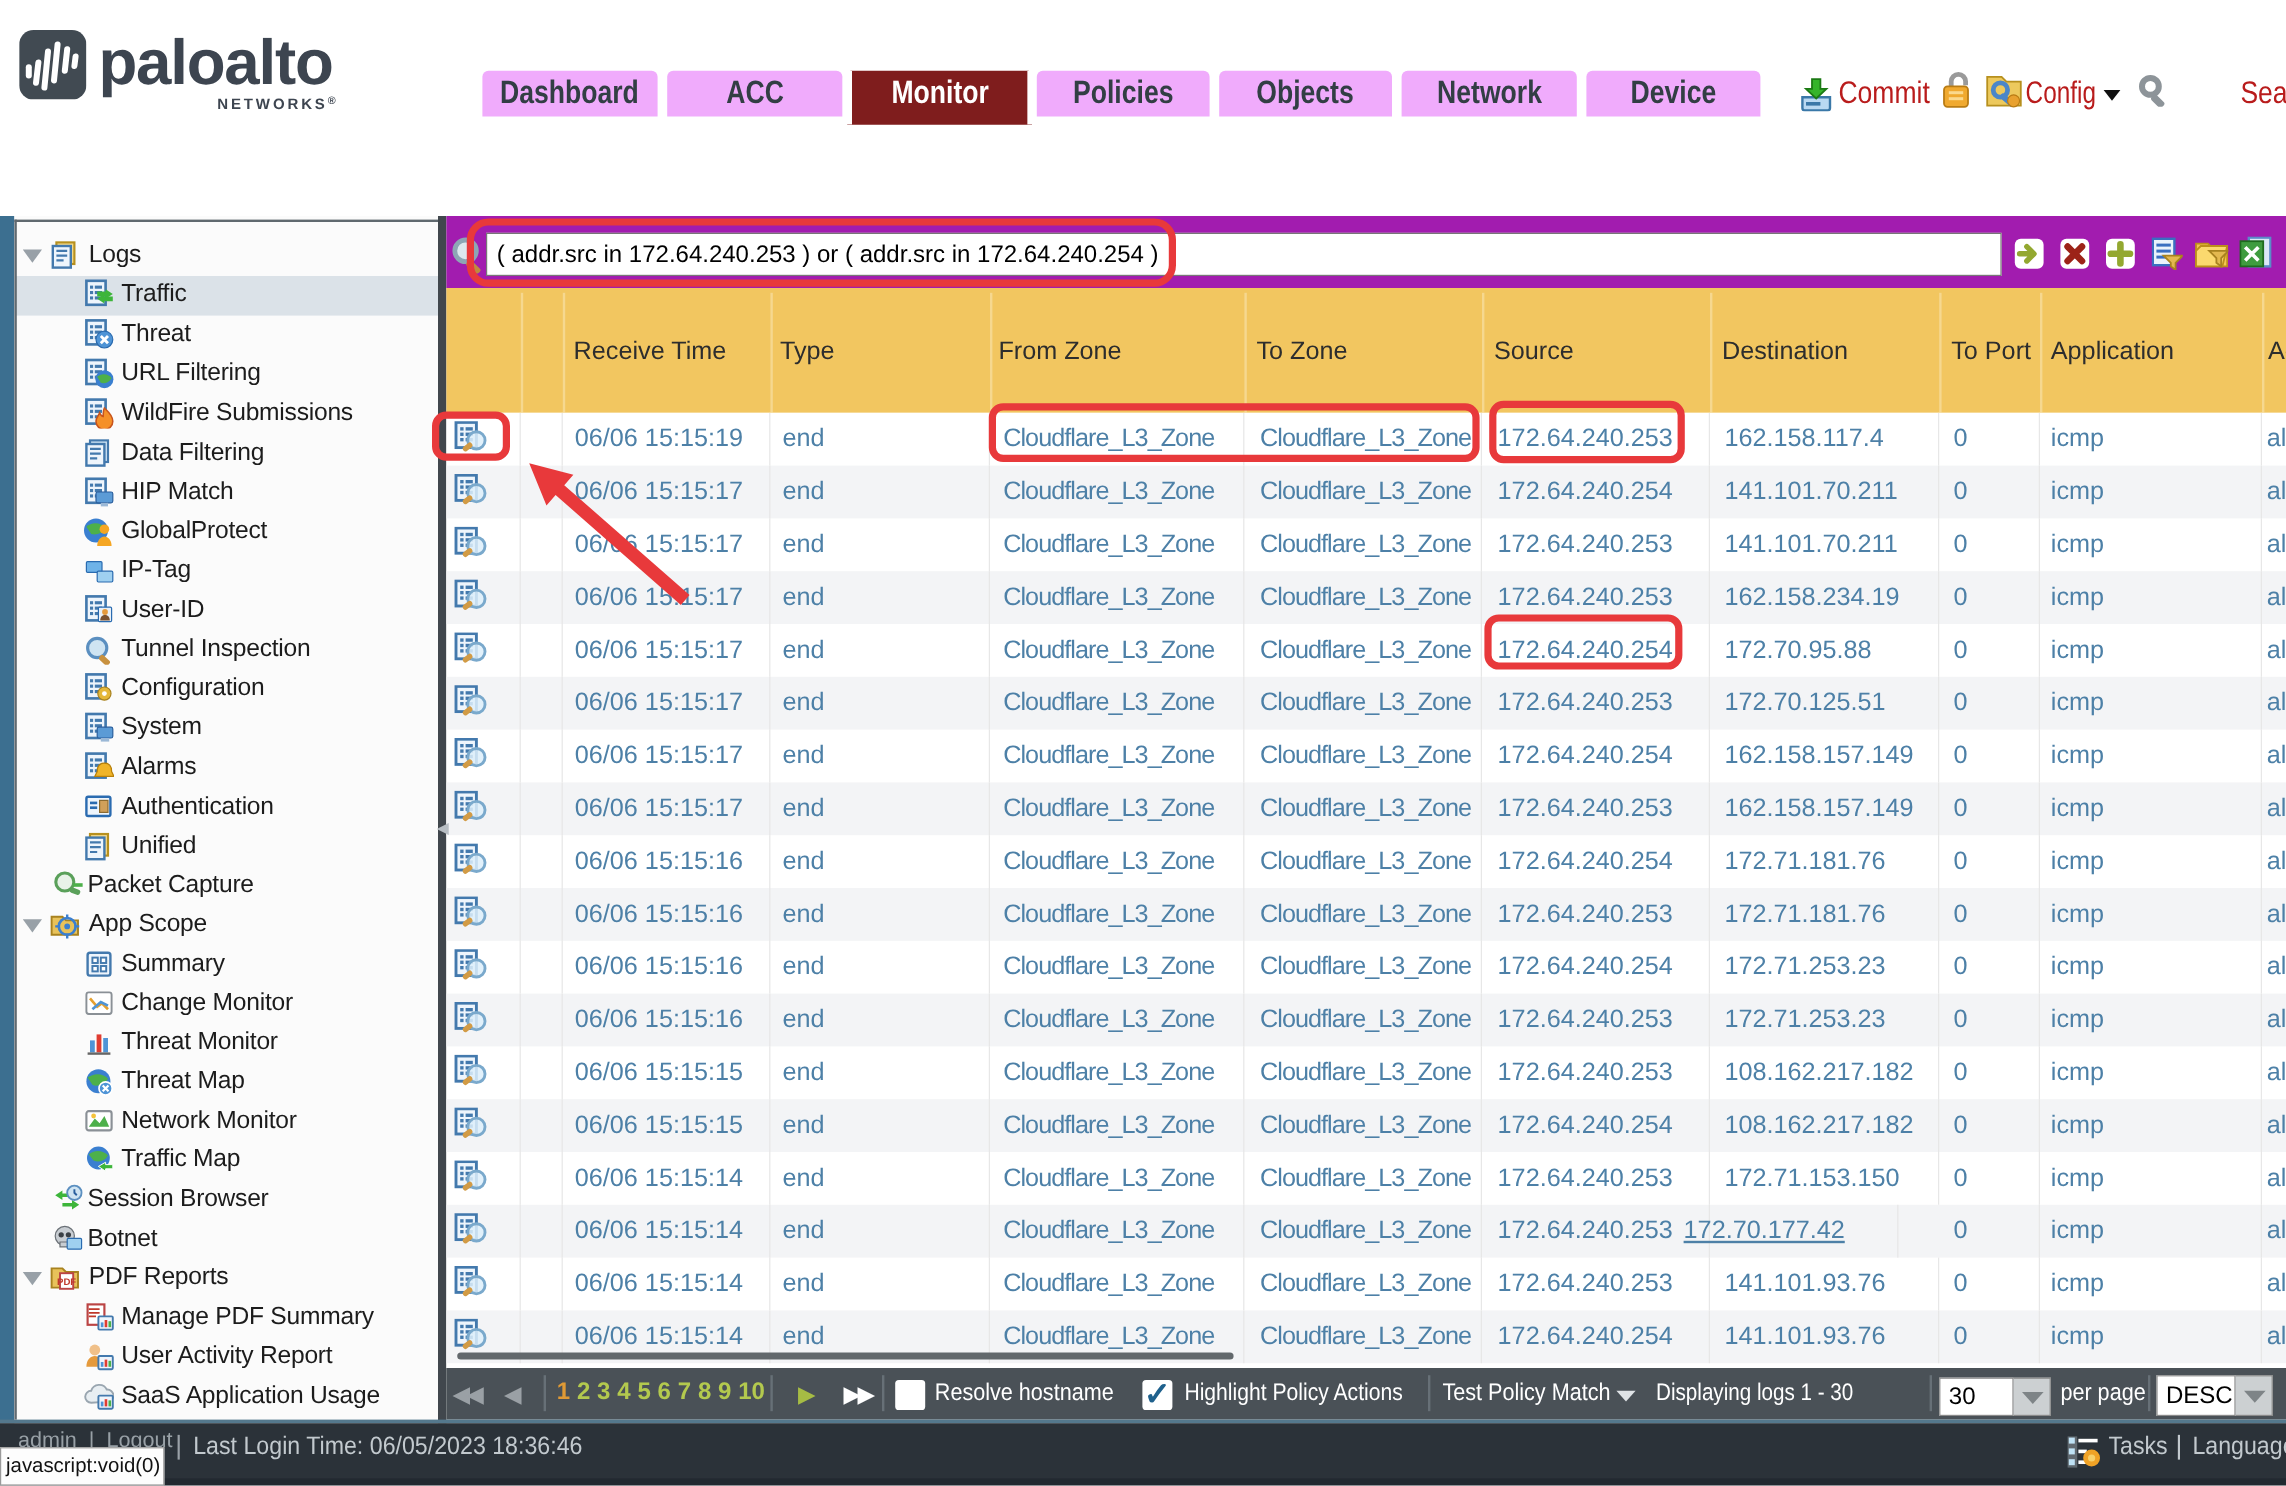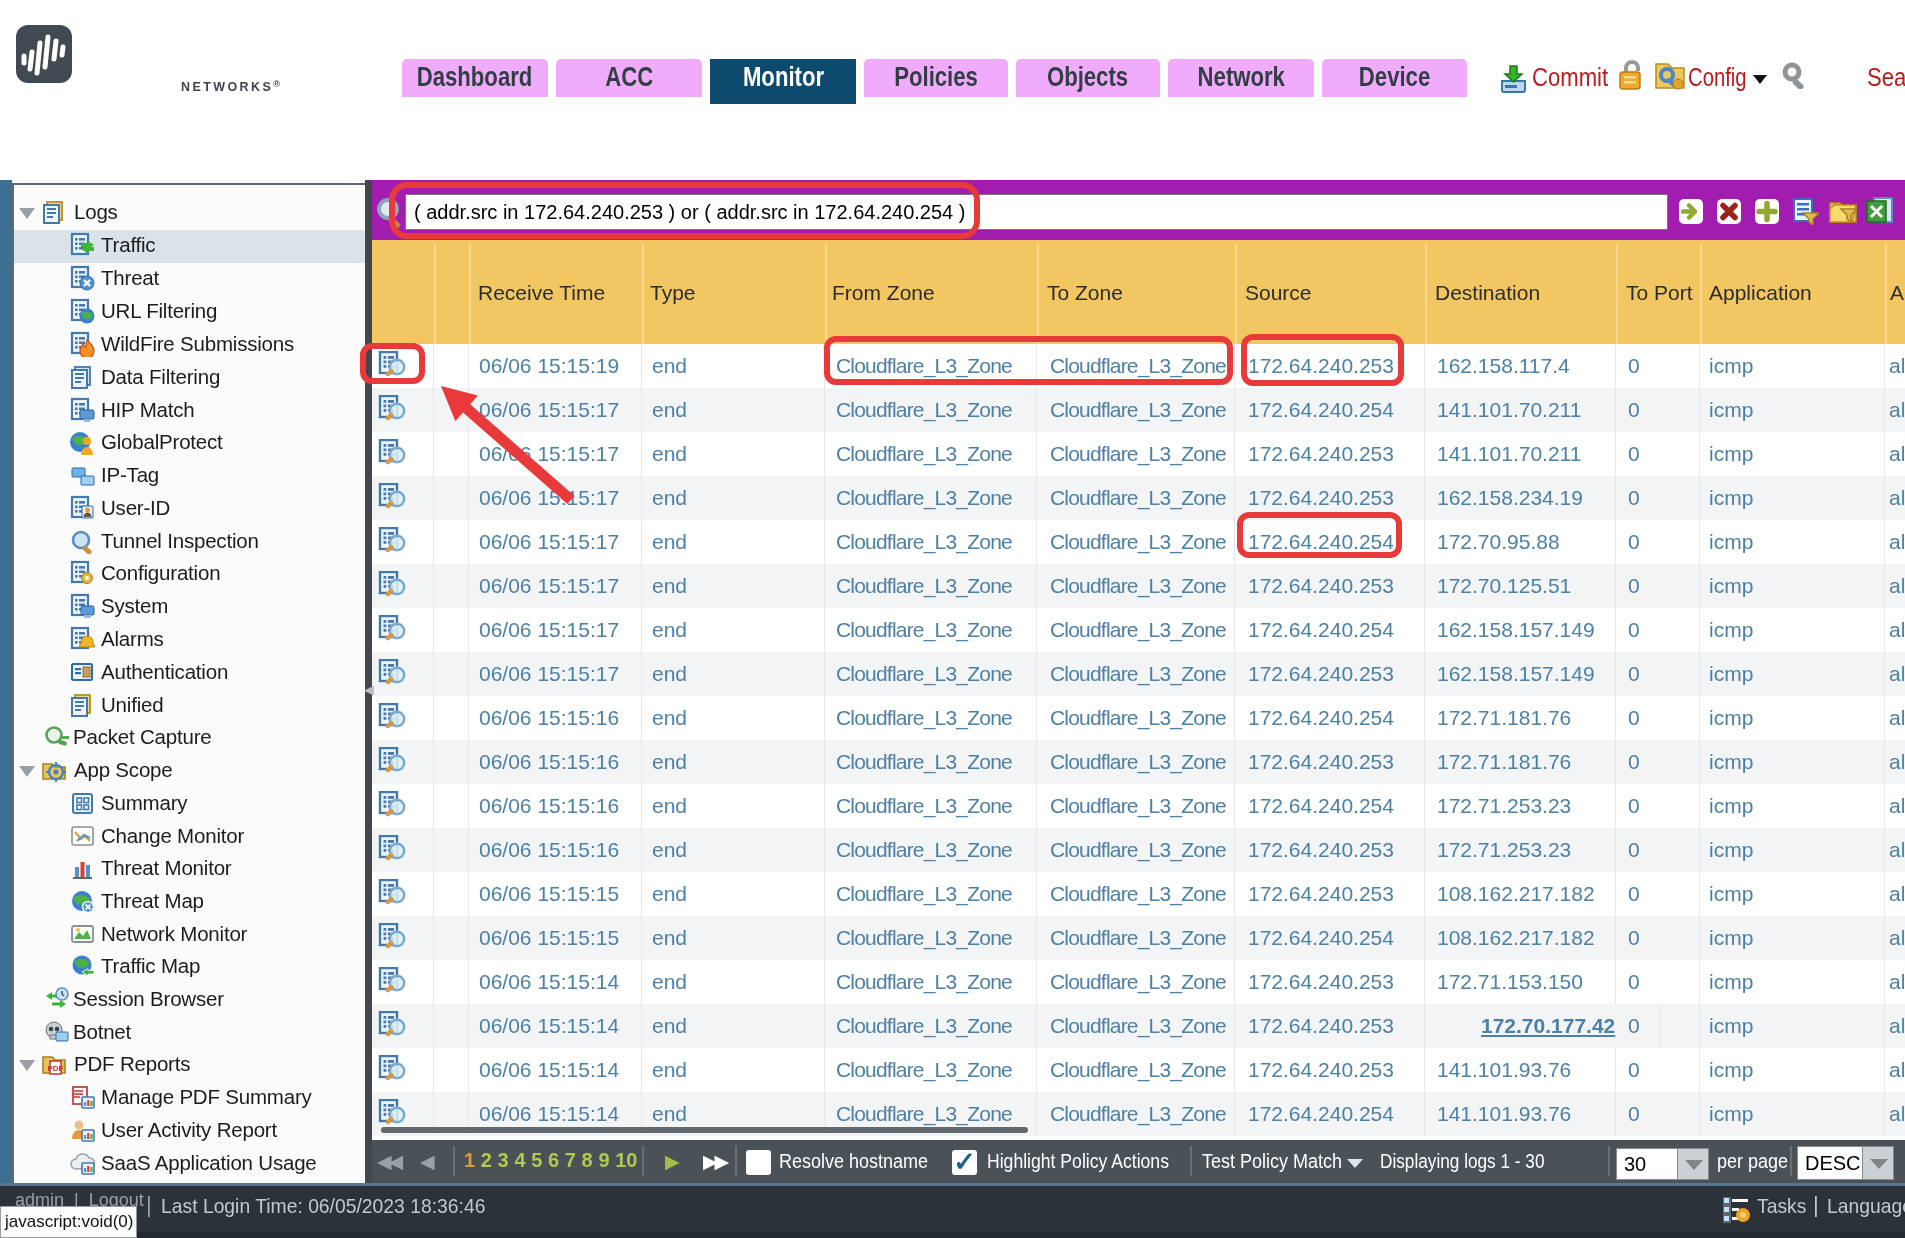--- a/index.html
+++ b/index.html
@@ -4,21 +4,21 @@
 <style>
   * { margin:0; padding:0; box-sizing:border-box; }
   html,body { width:1905px; height:1238px; overflow:hidden; font-family:"Liberation Sans", sans-serif; background:#fff; }
   .abs { position:absolute; }
   #page { position:relative; width:1905px; height:1238px; }
   
   #hdr { position:absolute; left:0; top:0; width:1905px; height:97px; background:#fff; }
   .tab { position:absolute; top:59px; height:38px; border-radius:5px 5px 0 0; background:#f0abfc;
          color:#323e44; font-weight:bold; font-size:27px; text-align:center; line-height:37px; }
   .tab span{ display:inline-block; transform:scaleX(.82); }
-  .tab.act { background:#0c4a6e; color:#fff; height:45px; border-left:8px solid #fff; border-right:8px solid #fff; border-radius:7px 7px 0 0; }
+  .tab.act { background:#7f1d1d; color:#fff; height:45px; border-left:8px solid #fff; border-right:8px solid #fff; border-radius:7px 7px 0 0; }
   .toplink { color:#b91c1c; font-size:26px; }
   .toplink span{ display:inline-block; transform:scaleX(.85); transform-origin:left; }
   
   #band { position:absolute; left:0; top:97px; width:1905px; height:83px; background:#306887; }
   
   #lstrip { position:absolute; left:0; top:180px; width:12px; height:1006px; background:#3c6f90; }
   #sbar { position:absolute; left:12px; top:180px; width:353px; height:1003px; background:#fbfbfb; overflow:hidden; }
   #sbord { position:absolute; left:365px; top:180px; width:7px; height:1006px; background:#41474d; }
   .ti { position:absolute; font-size:20.5px; letter-spacing:-.2px; color:#1c1c1c; white-space:nowrap; }
   .tic { position:absolute; width:26px; height:26px; }
@@ -53,20 +53,21 @@
       <rect x="0" y="0" width="56" height="58" rx="12" fill="#414a52"></rect>
       <g stroke="#fff" stroke-width="5" stroke-linecap="round">
         <line x1="8" y1="31" x2="8" y2="38"></line>
         <line x1="16" y1="27" x2="14" y2="44"></line>
         <line x1="24" y1="18" x2="21" y2="48"></line>
         <line x1="32" y1="12" x2="29" y2="42"></line>
         <line x1="40" y1="16" x2="38" y2="34"></line>
         <line x1="47" y1="22" x2="46" y2="30"></line>
       </g>
     </svg>
+    <div class="abs" style="left:82px;top:22px;font-size:53px;letter-spacing:-1px;color:#3d4550;font-weight:600">paloalto</div>
     <div class="abs" style="left:181px;top:79px;font-size:12.5px;font-weight:bold;letter-spacing:2.4px;color:#3d4550">NETWORKS<span style="font-size:9px;letter-spacing:0;vertical-align:4px">®</span></div>
     <div class="tab" style="left:402px;width:146px"><span>Dashboard</span></div>
     <div class="tab" style="left:556px;width:146px"><span>ACC</span></div>
     <div class="tab act" style="left:702px;width:162px"><span>Monitor</span></div>
     <div class="tab" style="left:864px;width:144px"><span>Policies</span></div>
     <div class="tab" style="left:1016px;width:144px"><span>Objects</span></div>
     <div class="tab" style="left:1168px;width:146px"><span>Network</span></div>
     <div class="tab" style="left:1322px;width:145px"><span>Device</span></div>
     <svg class="abs" style="left:1499px;top:64px" width="29" height="29" viewBox="0 0 29 29">
       <path d="M3 17h23v9a2 2 0 0 1-2 2H5a2 2 0 0 1-2-2z" fill="#b9d9f2" stroke="#3a78a8" stroke-width="2"></path>
@@ -631,21 +632,21 @@
         <svg class="abs" style="left:6px;top:7px" width="30" height="30" viewBox="0 0 30 30">
           <use href="#rowic"></use>
         </svg>
         <i class="cell" style="left:0;width:62px"></i>
         <i class="cell" style="left:62px;width:35px"></i>
         <i class="cell" style="left:97px;width:173px;padding-left:10px">06/06 15:15:14</i>
         <i class="cell" style="left:270px;width:183px;padding-left:10px">end</i>
         <i class="cell" style="left:453px;width:212px;padding-left:11px;letter-spacing:-.8px">Cloudflare_L3_Zone</i>
         <i class="cell" style="left:665px;width:198px;padding-left:13px;letter-spacing:-.8px">Cloudflare_L3_Zone</i>
         <i class="cell" style="left:863px;width:190px;padding-left:13px">172.64.240.253</i>
-        <i class="cell" style="left:1097px;width:191px;padding-left:12px;text-decoration:underline;font-weight:bold;">172.70.177.42</i>
+        <i class="cell" style="left:1019px;width:191px;padding-left:12px;text-decoration:underline;">172.70.177.42</i>
         <i class="cell" style="left:1244px;width:84px;padding-left:12px">0</i>
         <i class="cell" style="left:1328px;width:185px;padding-left:9px">icmp</i>
         <i class="cell" style="left:1513px;width:20px;padding-left:4px;border-right:none">al</i>
       </div>
 <div class="row" style="top:704px">
         <svg class="abs" style="left:6px;top:7px" width="30" height="30" viewBox="0 0 30 30">
           <use href="#rowic"></use>
         </svg>
         <i class="cell" style="left:0;width:62px"></i>
         <i class="cell" style="left:62px;width:35px"></i>

